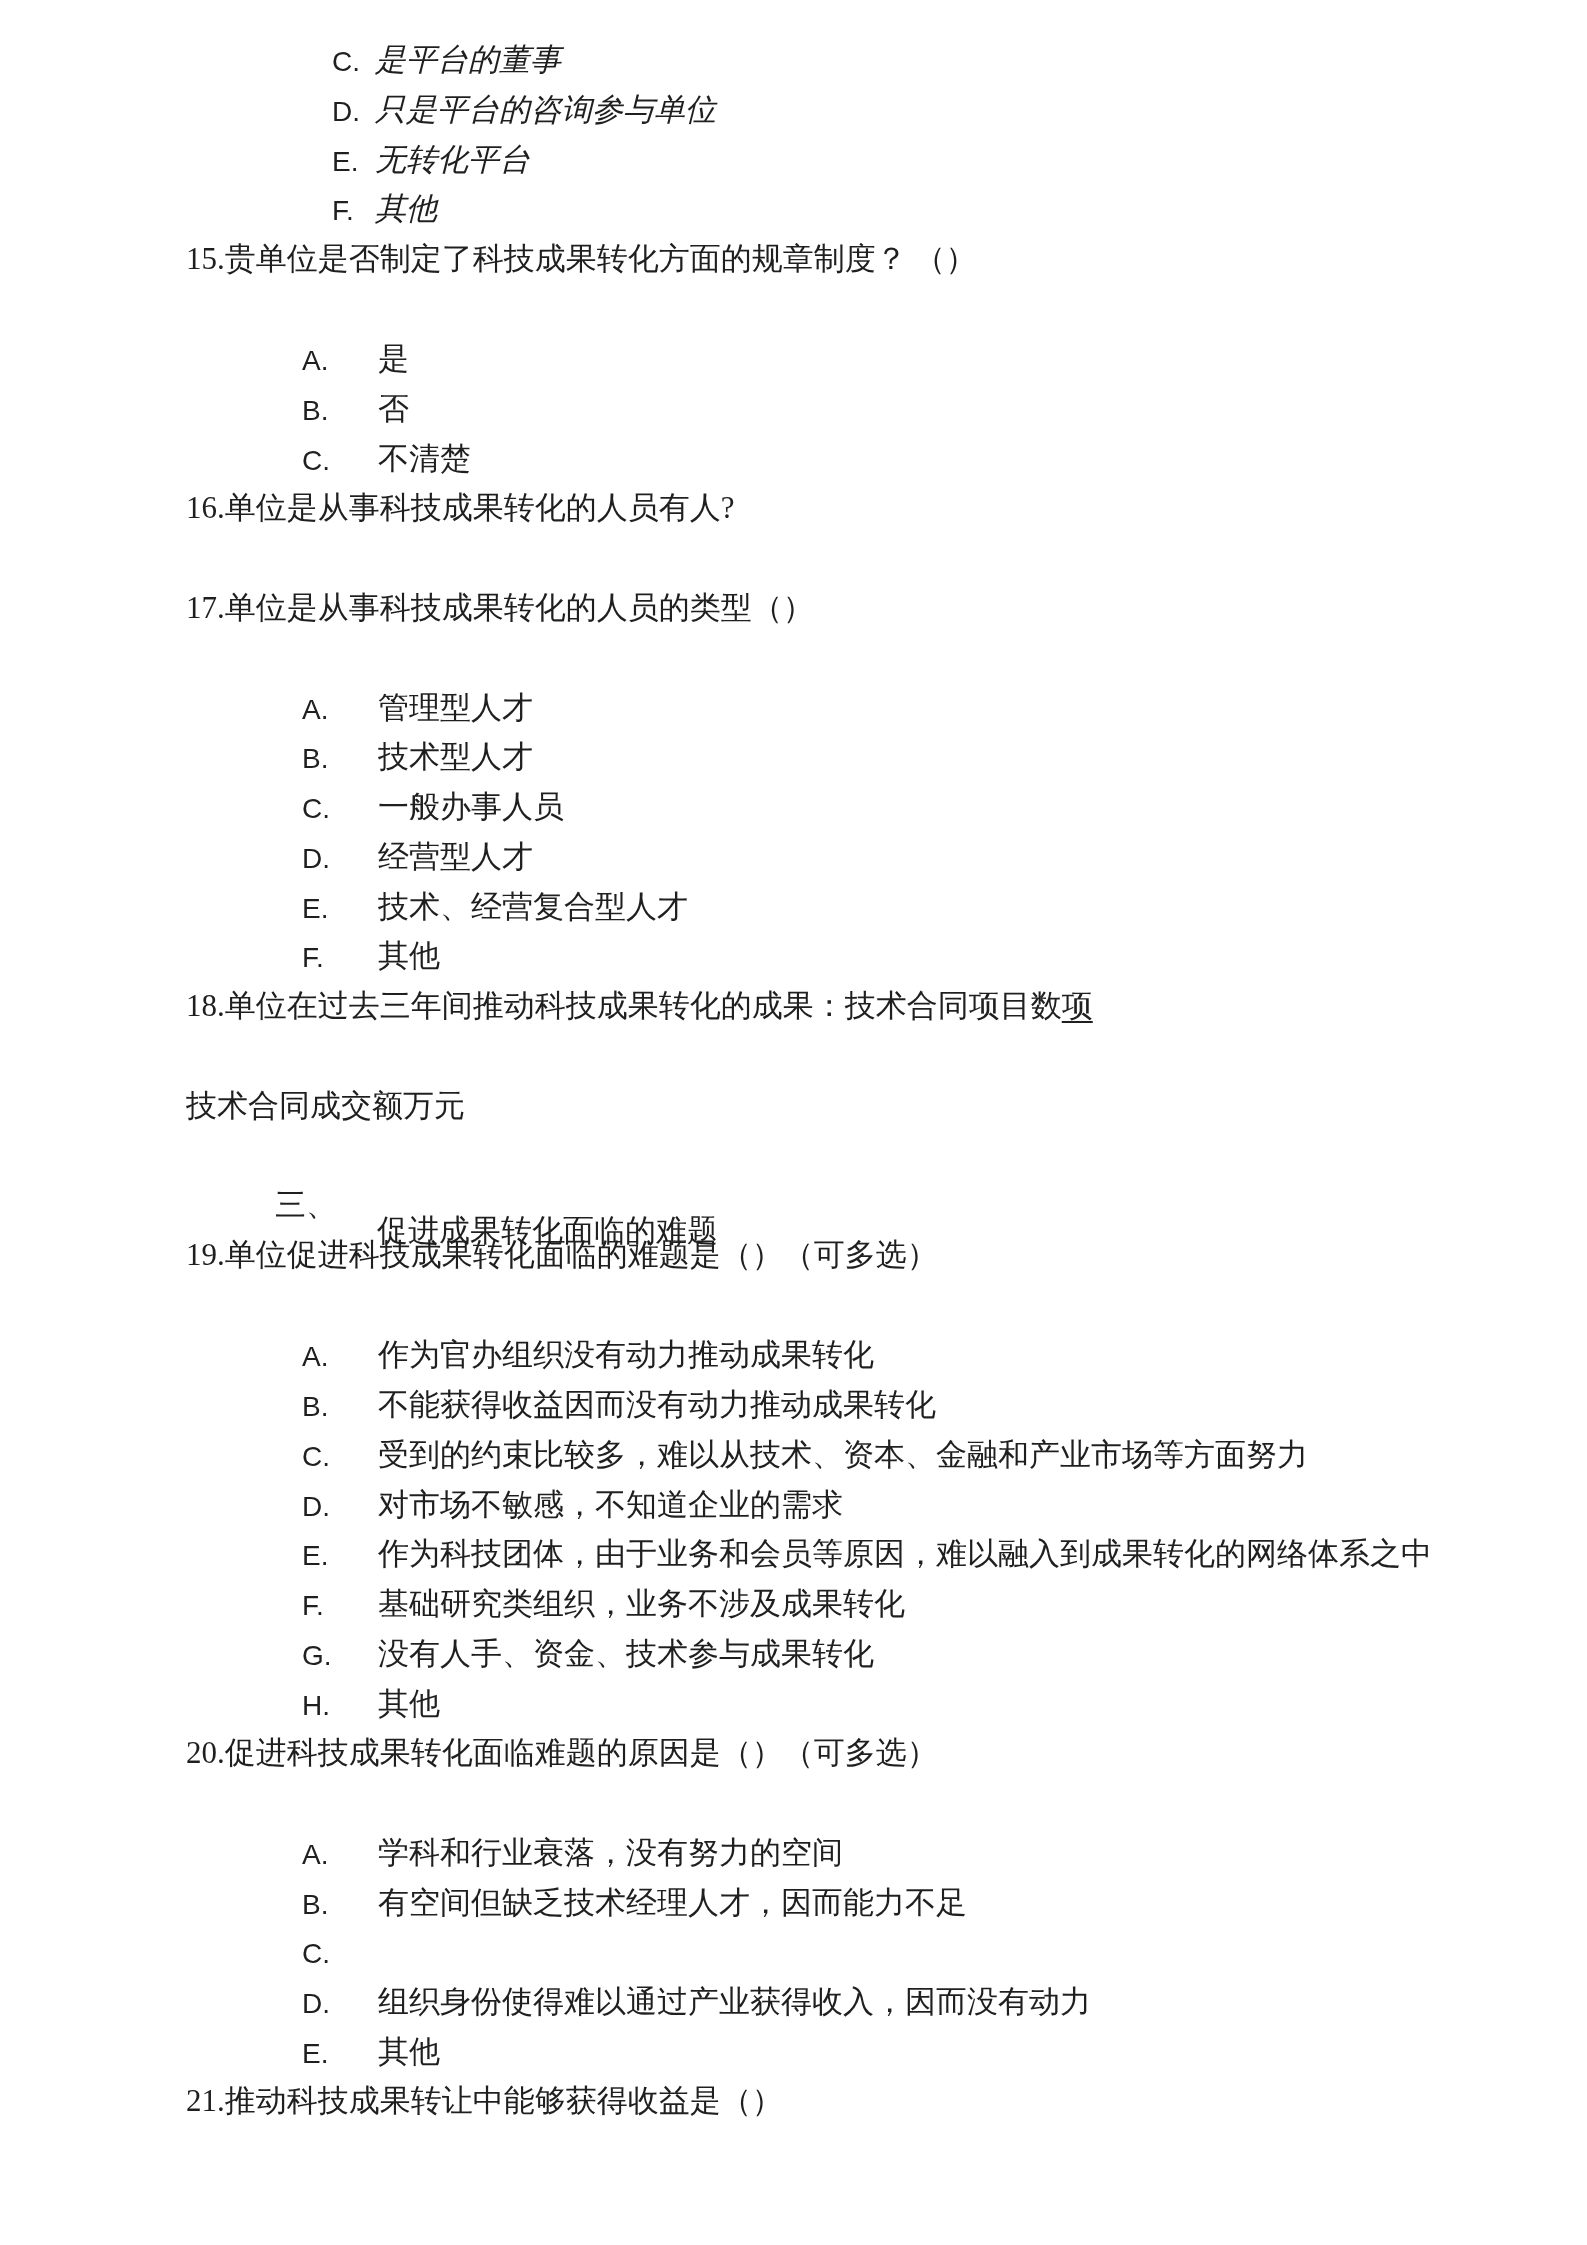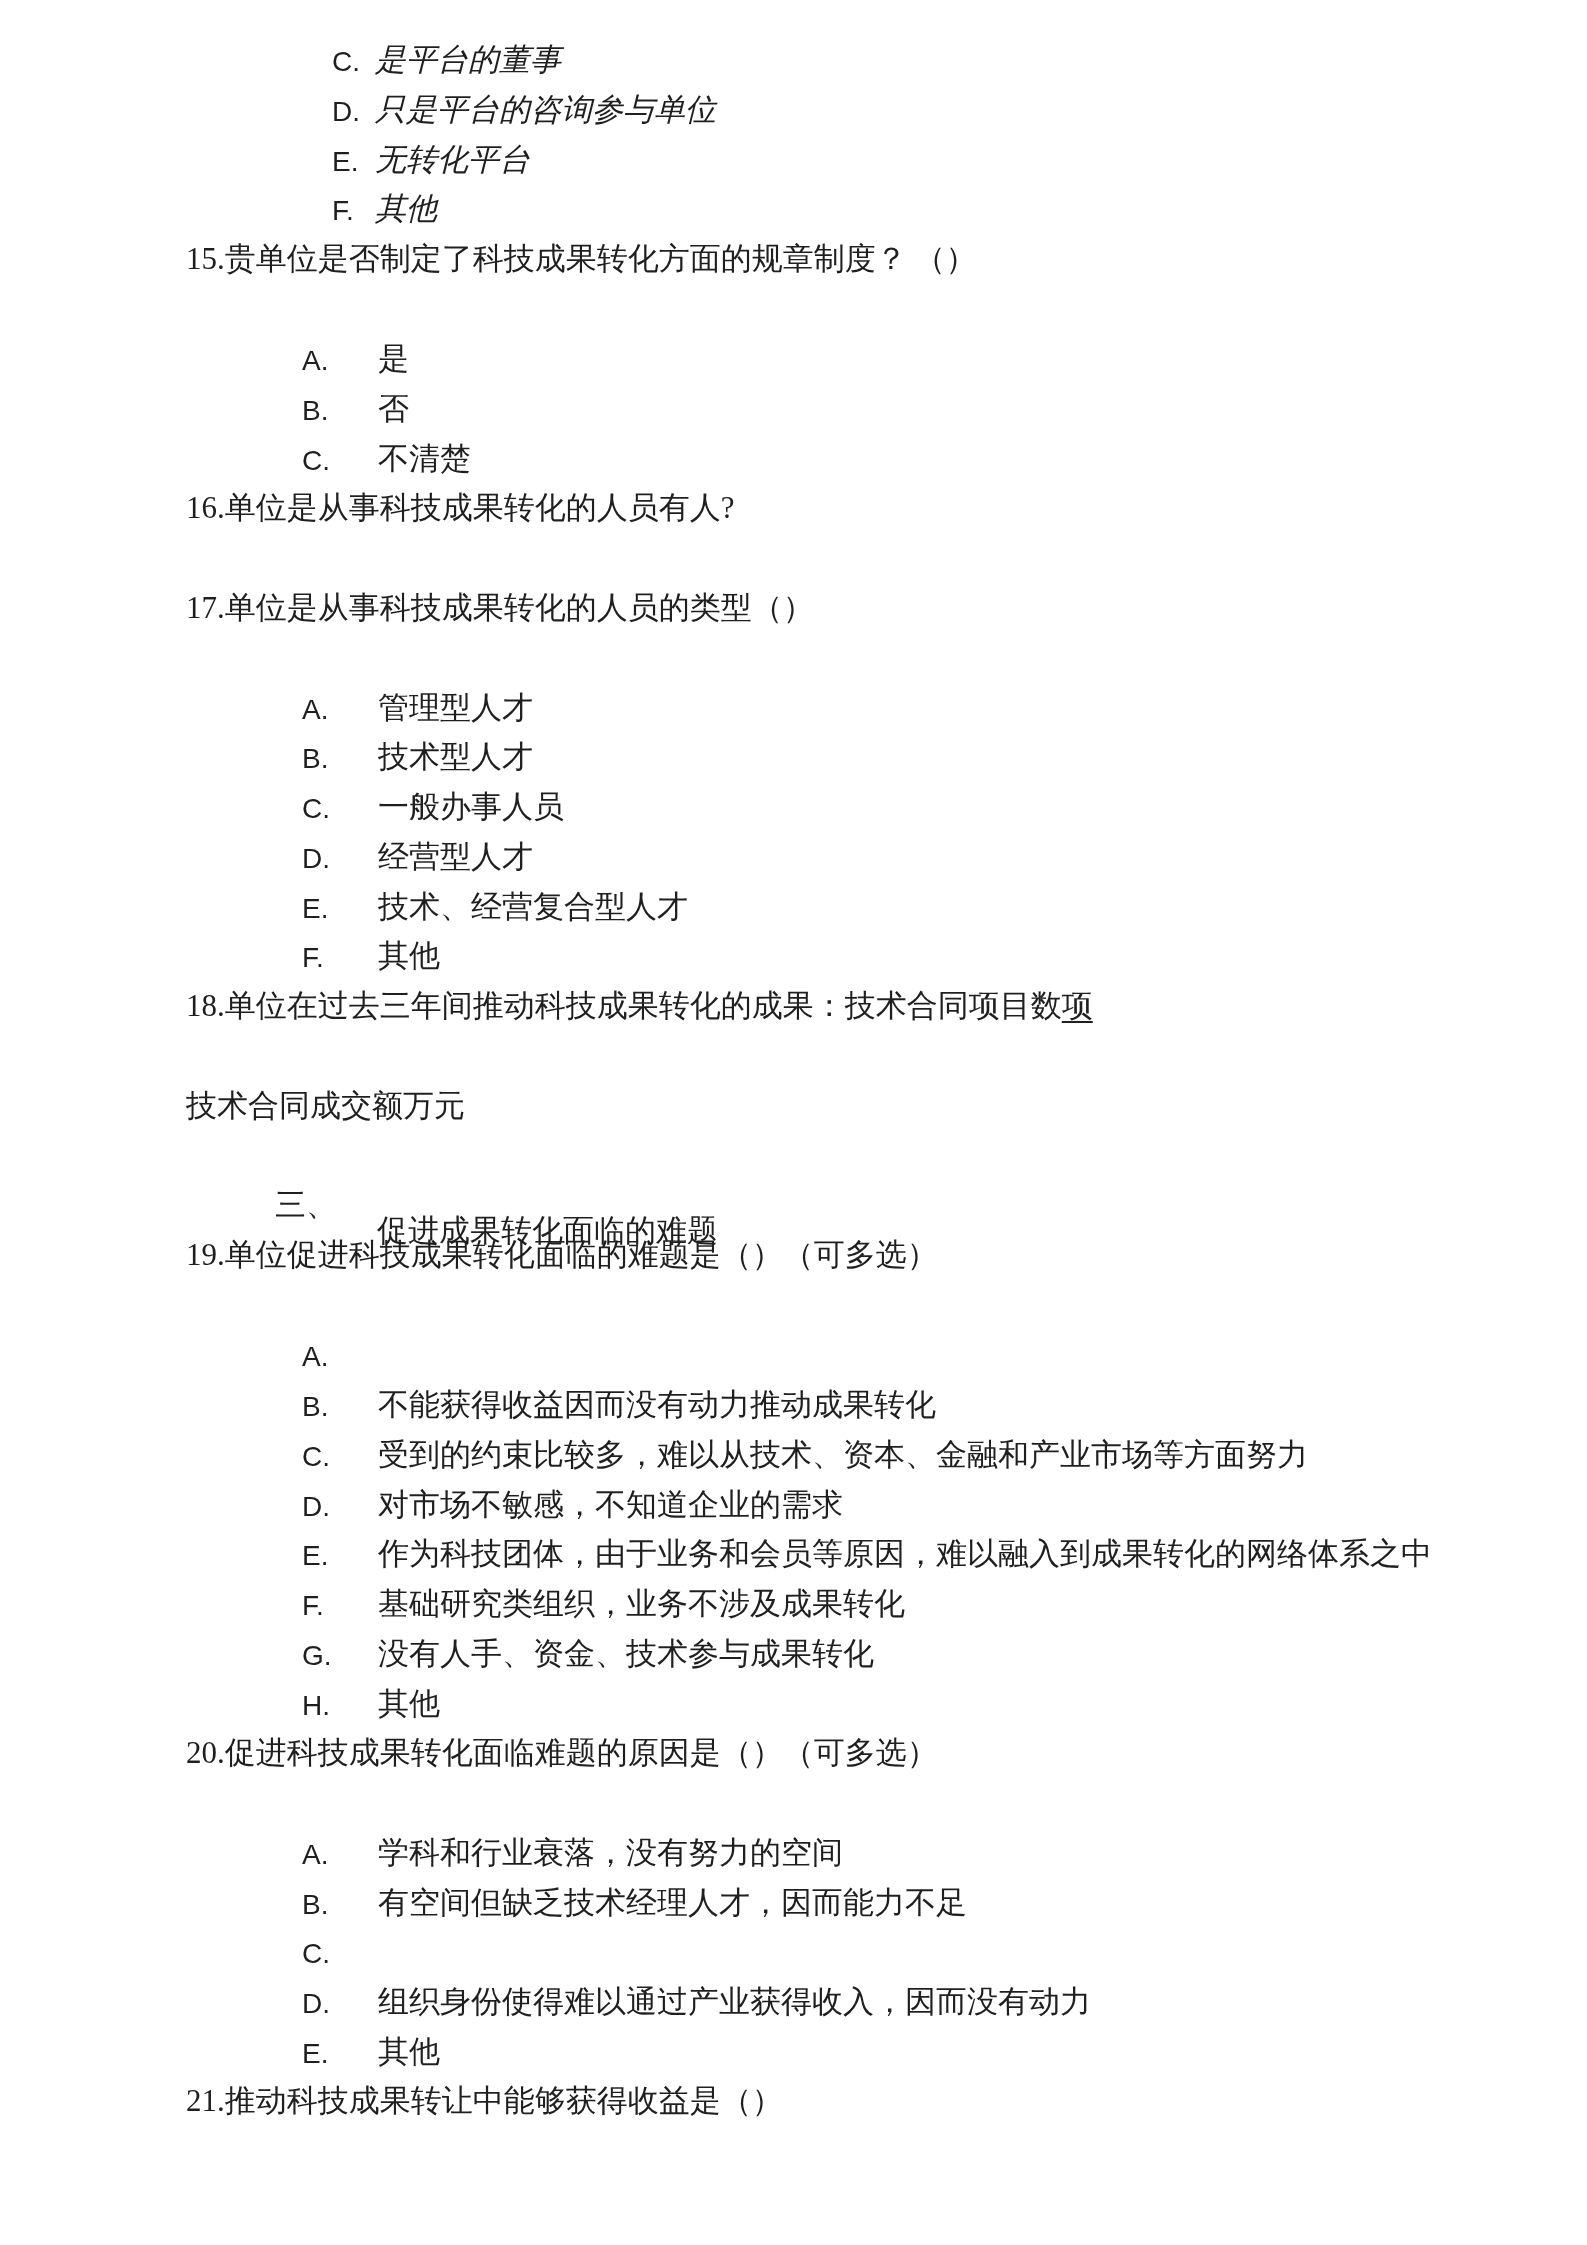--- a/index.html
+++ b/index.html
@@ -126,20 +126,21 @@
   <div class="line heading" style="top:1188px">
     <span class="numeral">三、</span>
     <span class="htitle">促进成果转化面临的难题</span>
   </div>
 
   <div class="line" style="top:1238px">
     <span class="qwrap"><span class="qnum">19.</span><span>单位促进科技成果转化面临的难题是（）（可多选）</span></span>
   </div>
   <div class="line opt" style="top:1338px">
     <span class="letter">A.</span>
+    <span class="otext">作为官办组织没有动力推动成果转化</span>
   </div>
   <div class="line opt" style="top:1388px">
     <span class="letter">B.</span>
     <span class="otext">不能获得收益因而没有动力推动成果转化</span>
   </div>
   <div class="line opt" style="top:1438px">
     <span class="letter">C.</span>
     <span class="otext">受到的约束比较多，难以从技术、资本、金融和产业市场等方面努力</span>
   </div>
   <div class="line opt" style="top:1488px">

